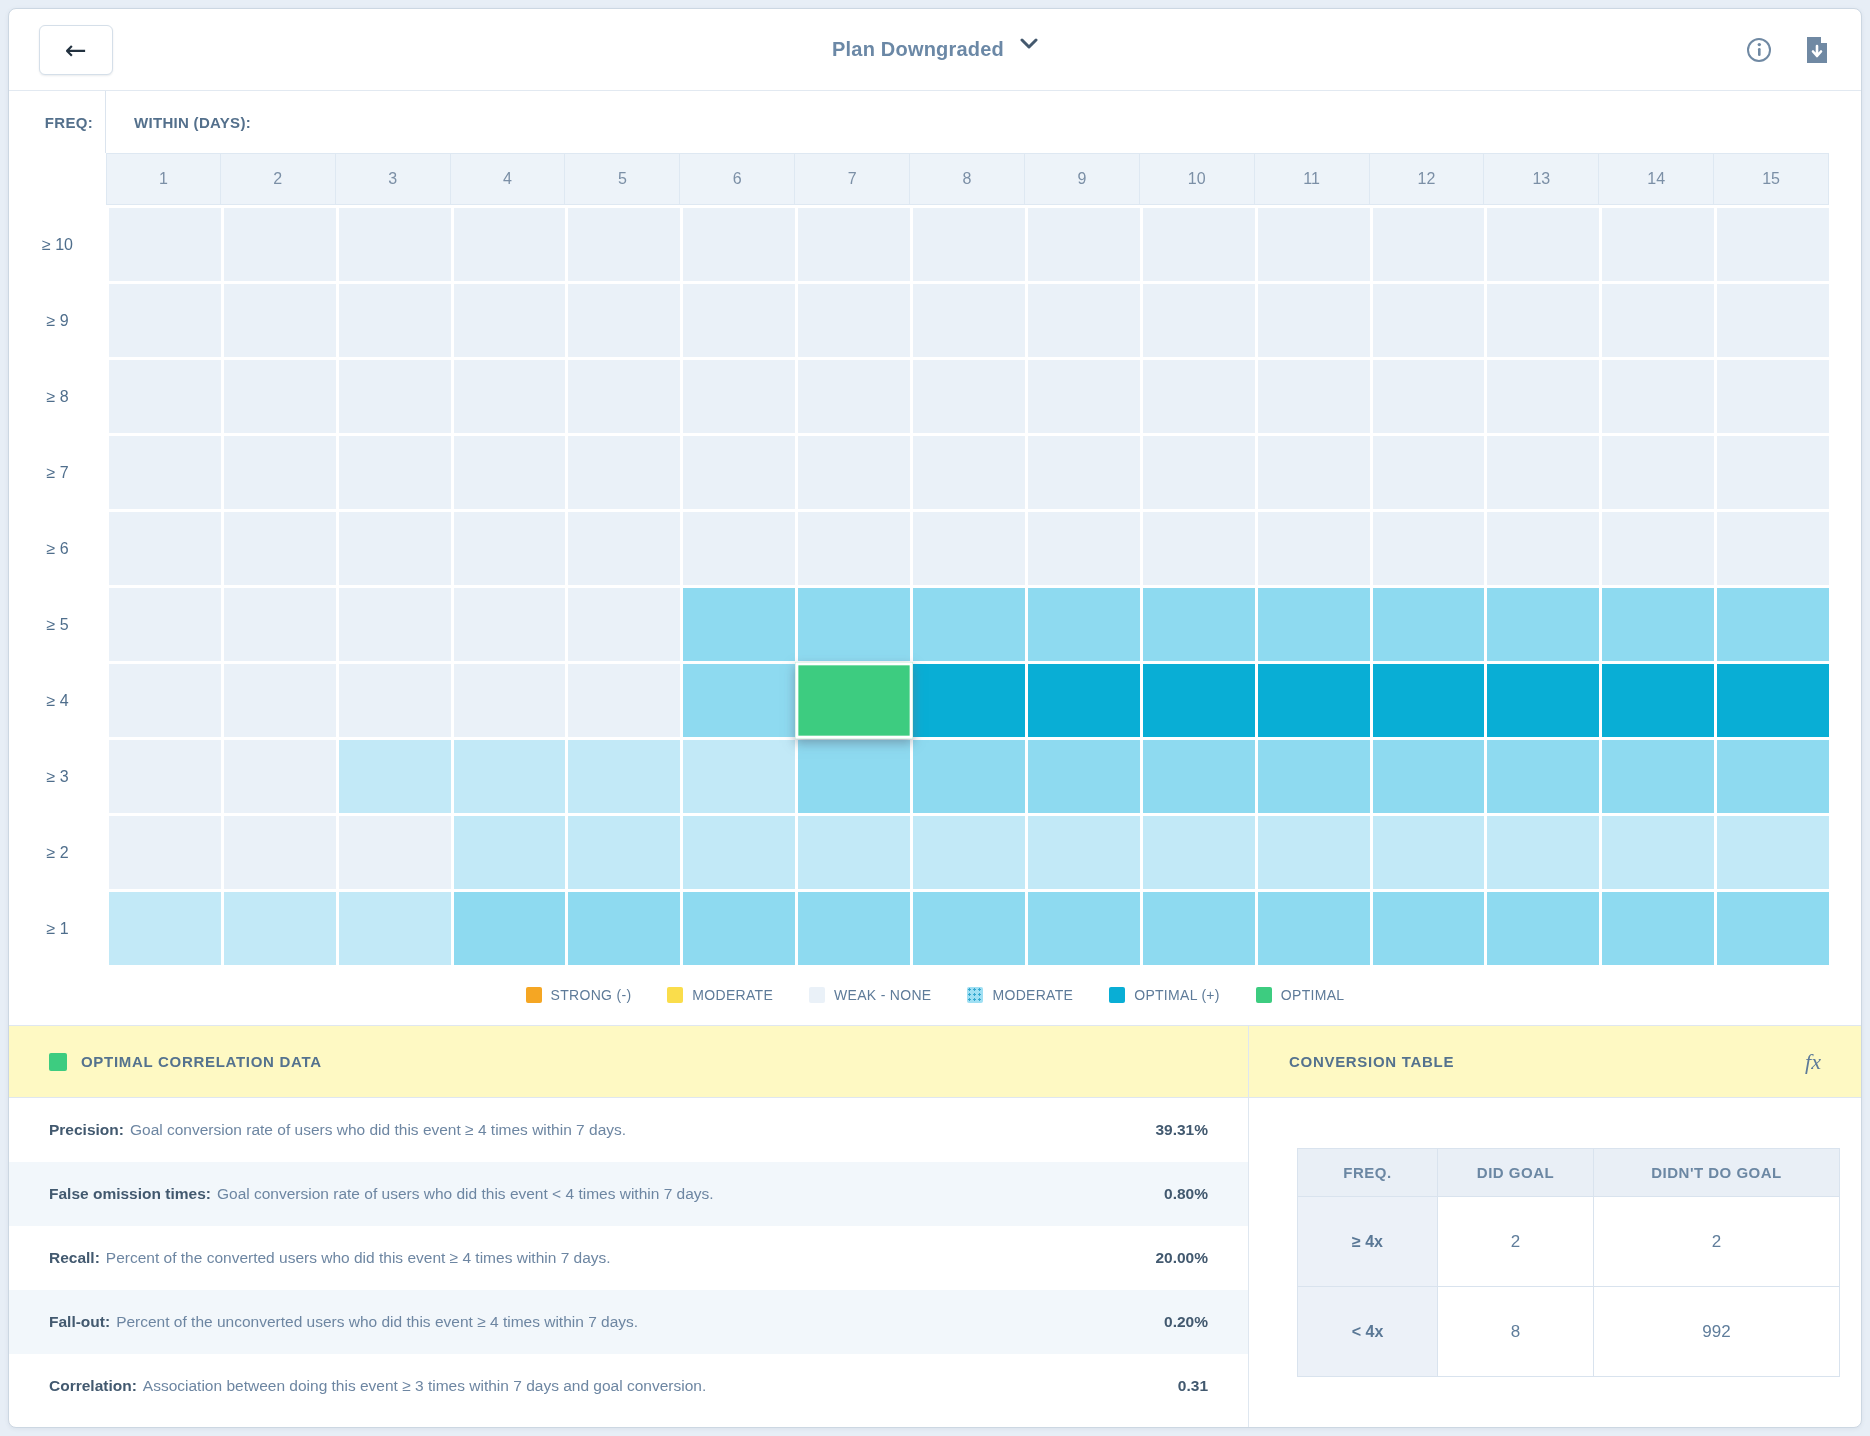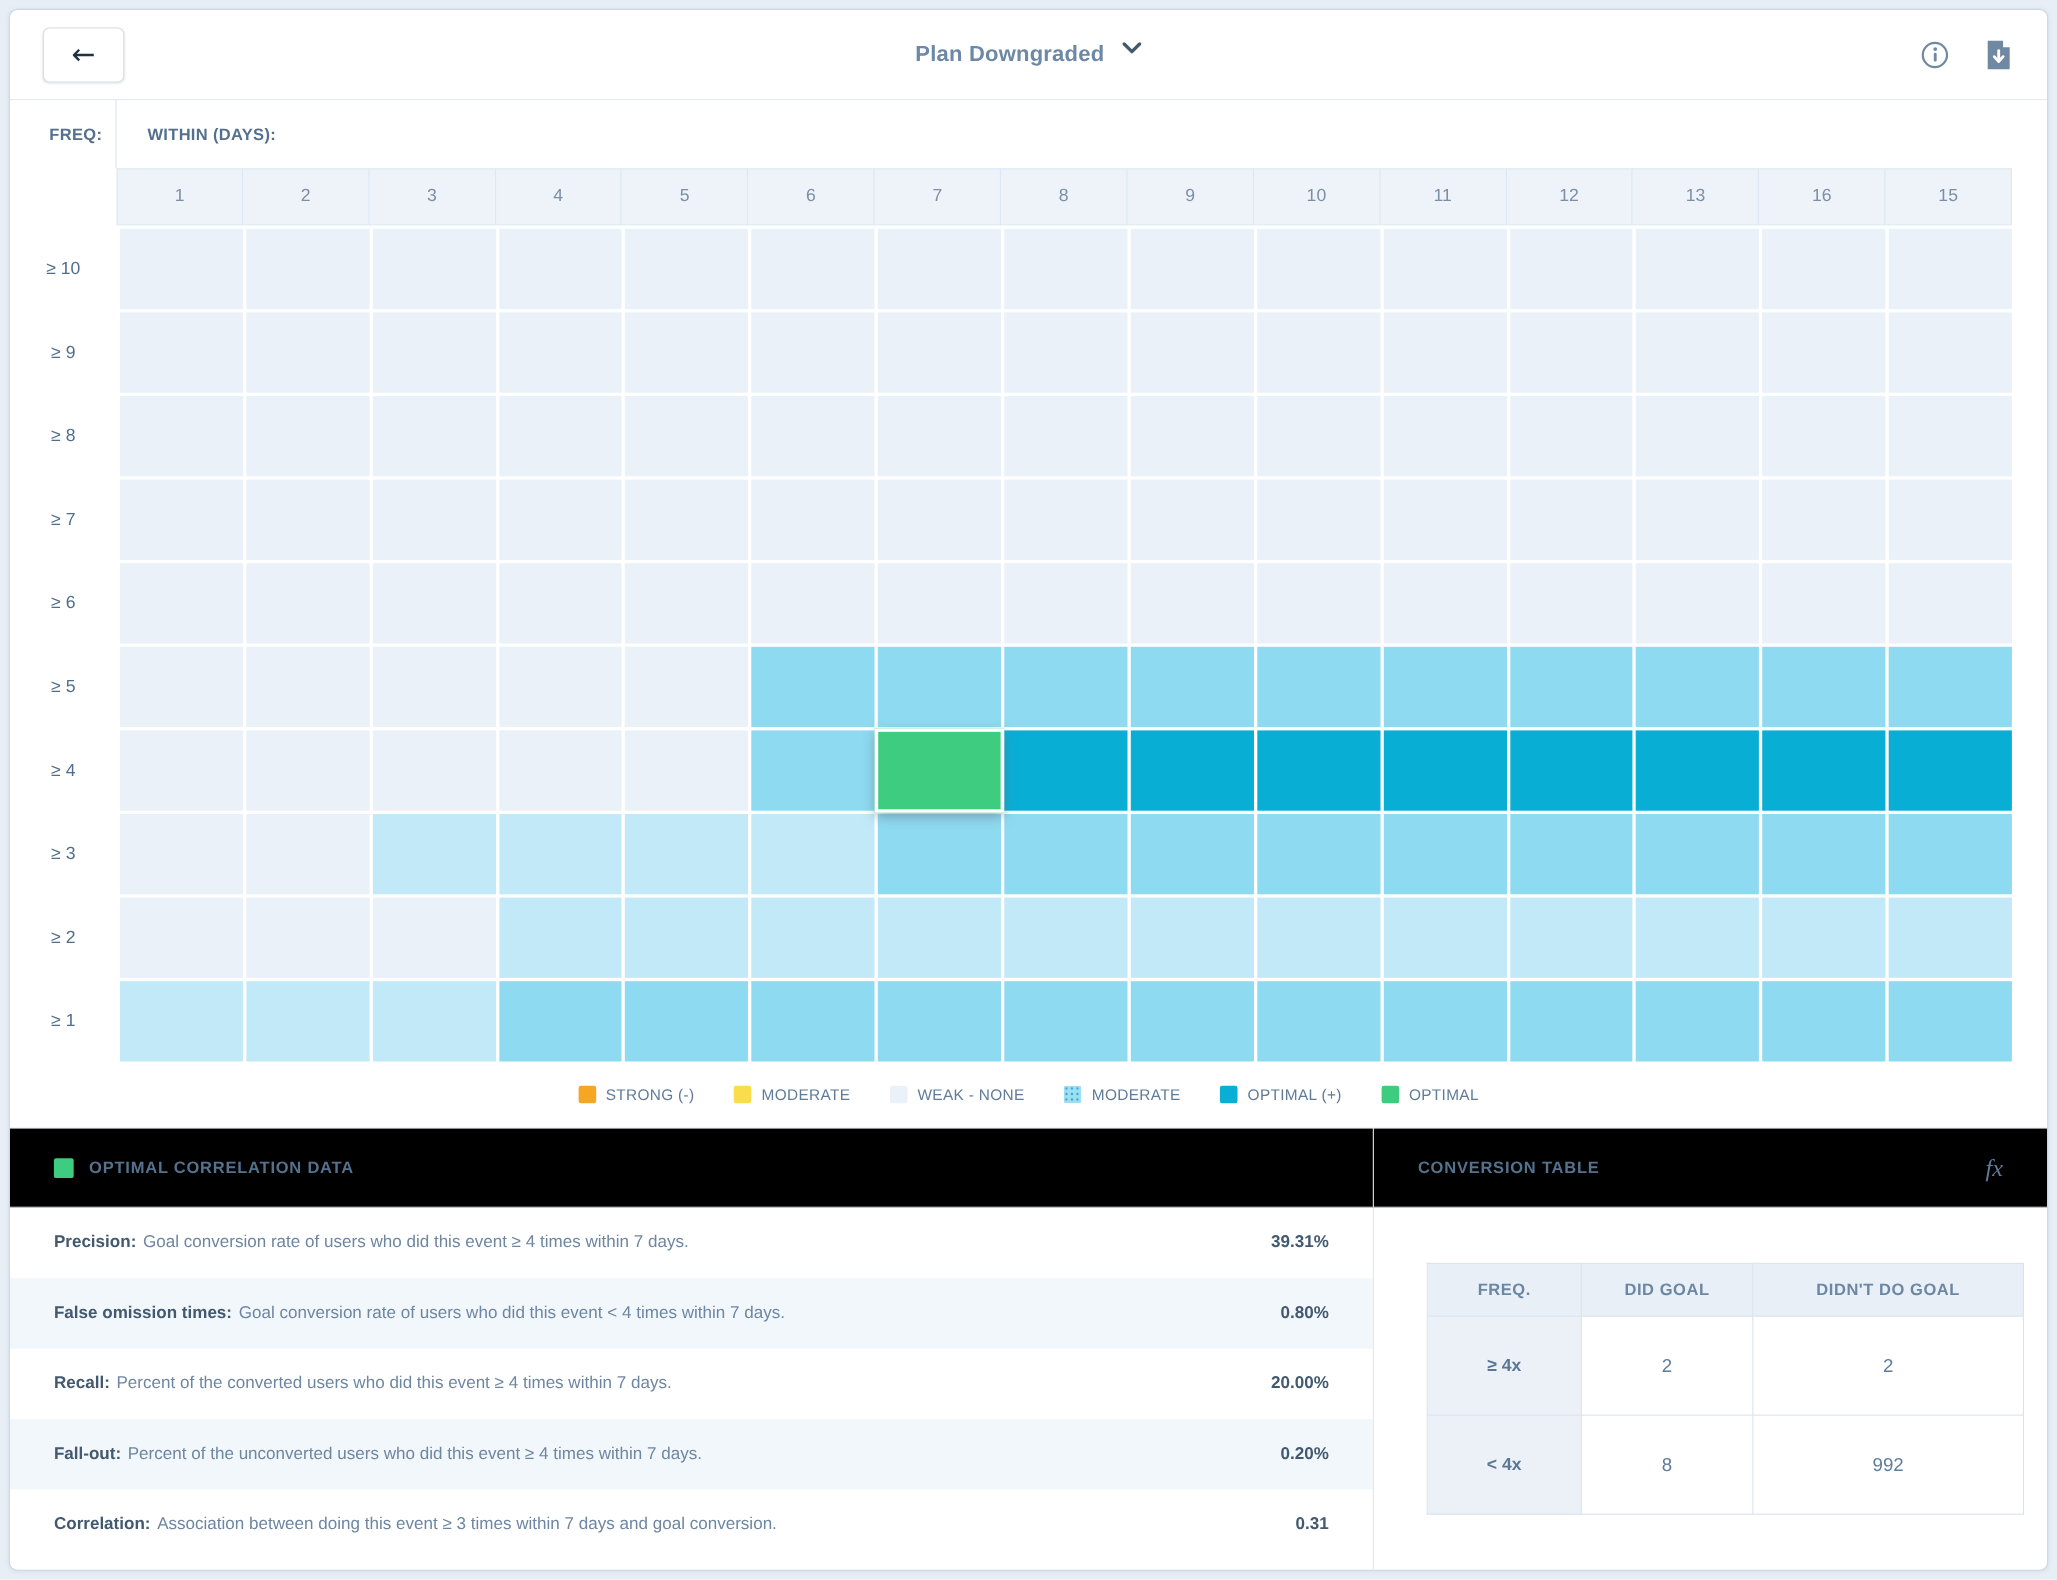--- a/index.html
+++ b/index.html
@@ -96,21 +96,21 @@
     background-size: 5px 5px;
   }
   .legend-label { font-size: 14px; color: #5e7b99; letter-spacing: 0.3px; }
 
   
   .bottom { flex: 1; display: flex; border-top: 1px solid #dfe7f0; min-height: 0; }
   .left-panel { width: 1240px; flex: 0 0 1240px; border-right: 1px solid #dfe7f0;
     display: flex; flex-direction: column; }
   .right-panel { flex: 1; display: flex; flex-direction: column; }
   .panel-header {
-    height: 72px; flex: 0 0 72px; background: #000000; border-bottom: 1px solid #dfe7f0;
+    height: 72px; flex: 0 0 72px; background: #fef9c3; border-bottom: 1px solid #dfe7f0;
     display: flex; align-items: center; padding: 0 40px; gap: 14px;
   }
   .panel-title { font-size: 15px; font-weight: bold; color: #54728e; letter-spacing: 0.7px; }
   .green-swatch { width: 18px; height: 18px; border-radius: 2px; background: #3dcc80; }
   .fx-btn {
     margin-left: auto; background: none; border: none; cursor: pointer;
     font-family: "Liberation Serif", serif; font-style: italic;
     font-size: 22px; color: #5e7b99; padding-right: 0;
   }
   .stats { display: flex; flex-direction: column; text-align: center; }
@@ -182,21 +182,21 @@
       <div class="col-head">4</div>
       <div class="col-head">5</div>
       <div class="col-head">6</div>
       <div class="col-head">7</div>
       <div class="col-head">8</div>
       <div class="col-head">9</div>
       <div class="col-head">10</div>
       <div class="col-head">11</div>
       <div class="col-head">12</div>
       <div class="col-head">13</div>
-      <div class="col-head">16</div>
+      <div class="col-head">14</div>
       <div class="col-head">15</div>
     </div>
 
   <div class="heatmap" id="heatmap">
       <div class="row-label">≥ 10</div>
       <div class="hm-cell" title="≥ 10 × 1" style="background: rgb(234, 241, 248);"></div>
       <div class="hm-cell" title="≥ 10 × 2" style="background: rgb(234, 241, 248);"></div>
       <div class="hm-cell" title="≥ 10 × 3" style="background: rgb(234, 241, 248);"></div>
       <div class="hm-cell" title="≥ 10 × 4" style="background: rgb(234, 241, 248);"></div>
       <div class="hm-cell" title="≥ 10 × 5" style="background: rgb(234, 241, 248);"></div>

